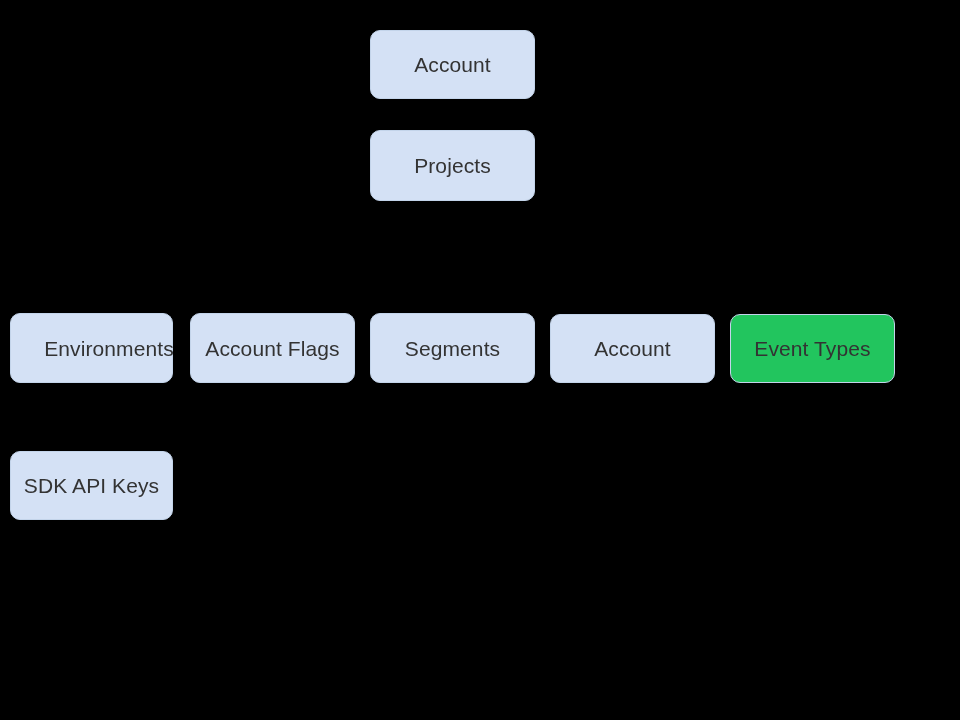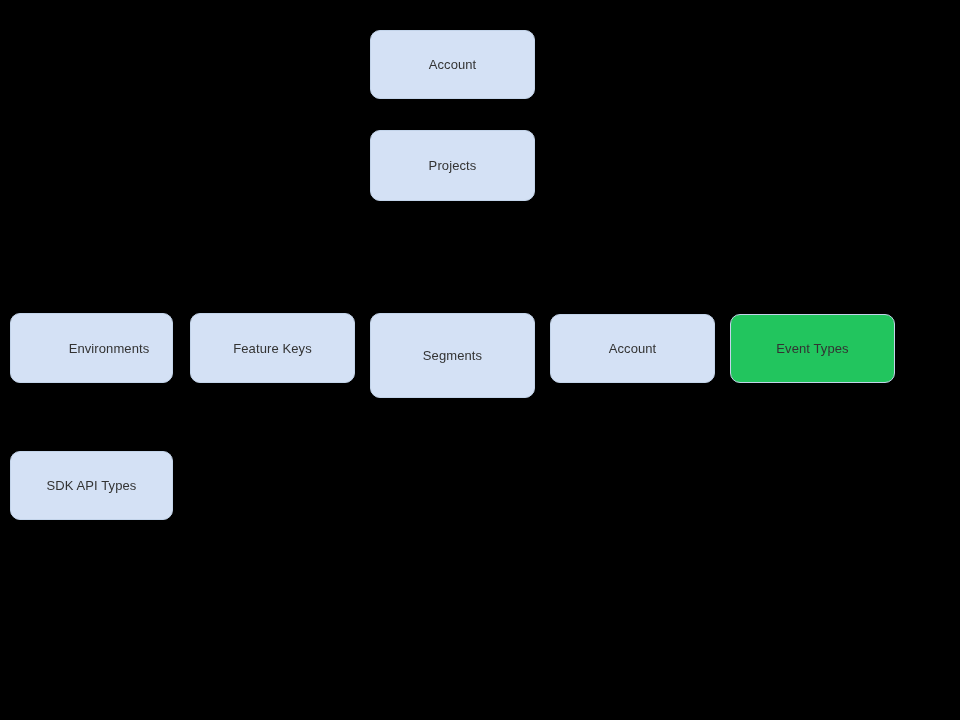--- a/index.html
+++ b/index.html
@@ -27,21 +27,21 @@
     display: flex;
     align-items: center;
     justify-content: center;
     background: #d4e1f5;
     border: 1px solid #c3d4ea;
     border-radius: 10px;
     box-shadow: 0 1px 1px rgba(0,0,0,0.55);
   }
   .node-label {
     font-family: "Liberation Sans", sans-serif;
-    font-size: 13px;
+    font-size: 21px;
     line-height: 1;
     color: #333333;
     text-align: center;
     white-space: nowrap;
     letter-spacing: 0.1px;
   }
   .edge-layer {
     position: absolute;
     left: 0;
     top: 0;
@@ -67,28 +67,28 @@
       <div class="node" style="left: 370px; top: 30px; width: 165px; height: 69px; background: rgb(212, 225, 245); border-color: rgb(195, 212, 234);">
         <span class="node-label" style="color: rgb(51, 51, 51);">Account</span>
       </div>
       <div class="node" style="left: 370px; top: 130px; width: 165px; height: 71px; background: rgb(212, 225, 245); border-color: rgb(195, 212, 234);">
         <span class="node-label" style="color: rgb(51, 51, 51);">Projects</span>
       </div>
       <div class="node" style="left: 10px; top: 313px; width: 163px; height: 70px; background: rgb(212, 225, 245); border-color: rgb(195, 212, 234); padding-left: 35px;">
         <span class="node-label" style="color: rgb(51, 51, 51);">Environments</span>
       </div>
       <div class="node" style="left: 190px; top: 313px; width: 165px; height: 70px; background: rgb(212, 225, 245); border-color: rgb(195, 212, 234);">
-        <span class="node-label" style="color: rgb(51, 51, 51);">Feature Keys</span>
+        <span class="node-label" style="color: rgb(51, 51, 51);">Account Flags</span>
       </div>
-      <div class="node" style="left: 370px; top: 313px; width: 165px; height: 85px; background: rgb(212, 225, 245); border-color: rgb(195, 212, 234); align-items: center;">
+      <div class="node" style="left: 370px; top: 313px; width: 165px; height: 70px; background: rgb(212, 225, 245); border-color: rgb(195, 212, 234); align-items: center;">
         <span class="node-label" style="color: rgb(51, 51, 51);">Segments</span>
       </div>
       <div class="node" style="left: 550px; top: 314px; width: 165px; height: 69px; background: rgb(212, 225, 245); border-color: rgb(195, 212, 234);">
         <span class="node-label" style="color: rgb(51, 51, 51);">Account</span>
       </div>
       <div class="node" style="left: 730px; top: 314px; width: 165px; height: 69px; background: #22c55e; border-color: rgb(195, 212, 234);">
         <span class="node-label" style="color: rgb(51, 51, 51);">Event Types</span>
       </div>
       <div class="node" style="left: 10px; top: 451px; width: 163px; height: 69px; background: rgb(212, 225, 245); border-color: rgb(195, 212, 234);">
-        <span class="node-label" style="color: rgb(51, 51, 51);">SDK API Types</span>
+        <span class="node-label" style="color: rgb(51, 51, 51);">SDK API Keys</span>
       </div>
     </div>
 </div>
 
 </body></html>

